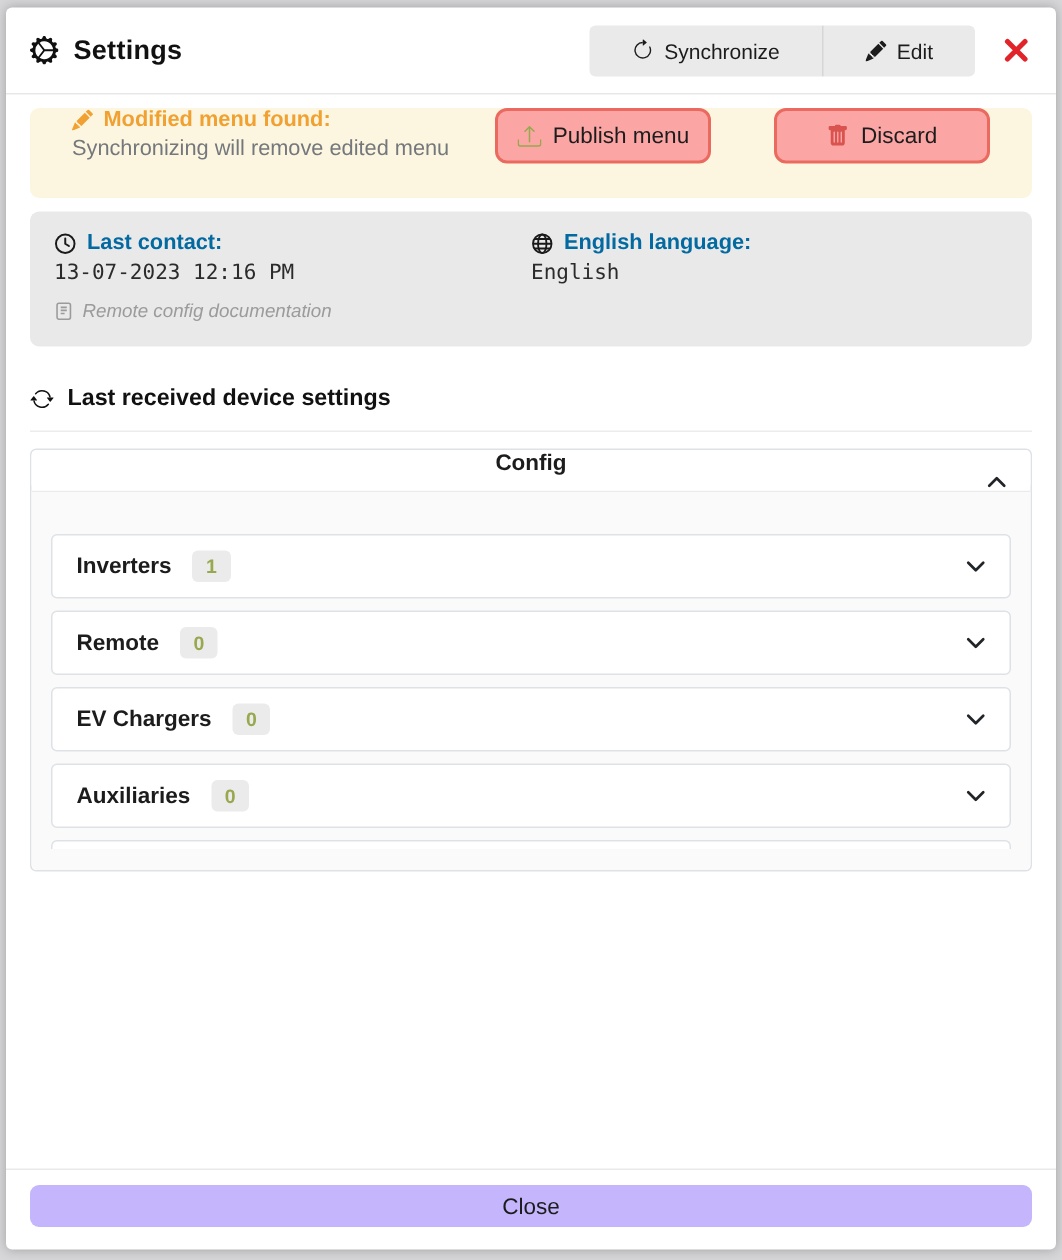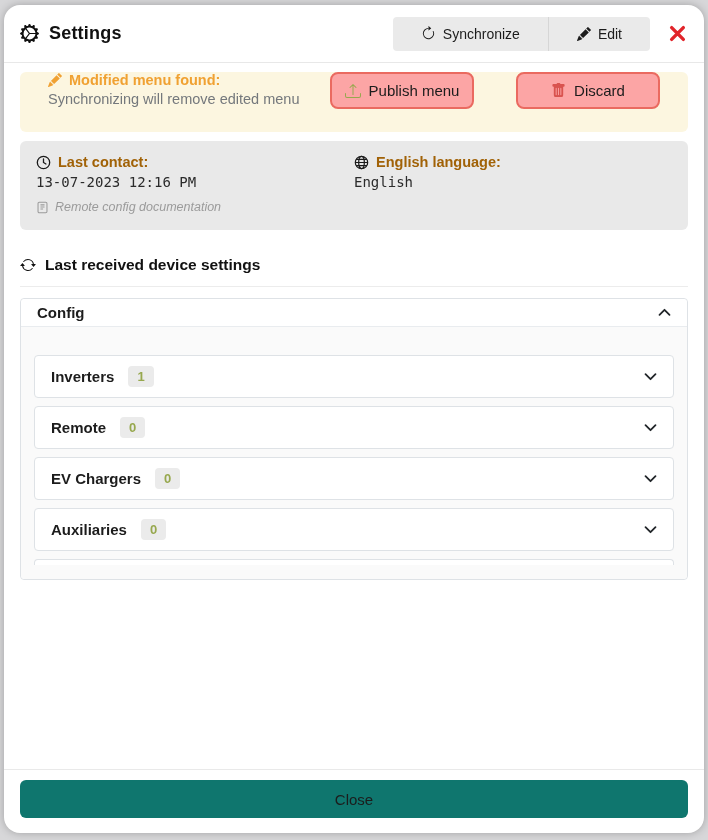--- a/index.html
+++ b/index.html
@@ -2,21 +2,21 @@
 <html><head>
 <meta charset="utf-8">
 <style>
   * { margin:0; padding:0; box-sizing:border-box; }
   html,body { width:708px; height:840px; }
   body { font-family:"Liberation Sans", sans-serif; background:#d7d7d9; position:relative; }
   svg { display:block; }
 
   .modal {
     position:absolute; top:5px; left:4px; right:4px; bottom:7px;
-    background:#fff; border-radius:16px; box-shadow:0 0 8px rgba(0,0,0,.25);
+    background:#fff; border-radius:4px; box-shadow:0 0 8px rgba(0,0,0,.25);
     display:flex; flex-direction:column; overflow:hidden;
   }
 
   
   .modal-header {
     display:flex; align-items:center; padding:0 16px; height:58px;
     border-bottom:1px solid #e8e8e8; flex:0 0 auto;
   }
   .modal-header .title-wrap { display:flex; align-items:center; gap:10px; }
   .modal-header h1 { font-size:18px; font-weight:bold; color:#111; letter-spacing:.2px; }
@@ -51,39 +51,39 @@
     display:flex; align-items:center; justify-content:center; gap:8px;
     font:15px "Liberation Sans", sans-serif; color:#1c1c1c; cursor:pointer;margin-left:25px;
   }
 
   
   .info-panel {
     margin-top:9px; background:#e9e9e9; border-radius:6px; padding:13px 16px 12px;
   }
   .info-cols { display:flex; }
   .info-col { width:50%; }
-  .info-label { display:flex; align-items:center; gap:7px; font-weight:bold; font-size:14.5px; color:#a16207; }
+  .info-label { display:flex; align-items:center; gap:7px; font-weight:bold; font-size:14.5px; color:#0369a1; }
   .info-value { margin-top:4px; font:14px "DejaVu Sans Mono", monospace; color:#2b2b2b; }
   .doc-link {
     margin-top:10px; display:inline-flex; align-items:center; gap:6px;
     color:#9b9b9b; font-size:12.5px; text-decoration:none; cursor:pointer;font-style:italic;
   }
 
   
   .section-heading {
     margin-top:26px; display:flex; align-items:center; gap:9px;
     font-weight:bold; font-size:15.5px; color:#111;
   }
   .divider { border:none; border-top:1px solid #ececec; margin:12px 0 11px; }
 
   
   .acc-box { border:1px solid #dee2e6; border-radius:4px; background:#fff; }
   .acc-header {
     display:flex; align-items:center; padding:0 16px; height:27px; cursor:pointer;
-    font-weight:bold; font-size:15px; color:#1c1c1c; background:#fff; border-radius:4px;
+    font-weight:bold; font-size:15px; color:#1c1c1c; background:#fff; border-radius:4px;flex-direction:column;
   }
   .acc-header .chev { margin-left:auto; }
   .config-body { background:#fafafa; border-top:1px solid #e9ecef; padding:28px 13px 14px; border-radius:0 0 4px 4px; }
 
   .inner-box { border:1px solid #dee2e6; border-radius:4px; background:#fff; margin-bottom:8px; }
   .inner-box.apply { margin-bottom:20px; }
   .inner-header {
     display:flex; align-items:center; padding:0 16px; height:41px; cursor:pointer;
     font-weight:bold; font-size:15px; color:#1c1c1c;
   }
@@ -105,21 +105,21 @@
     font-size:13px; padding:3px 9px; border-radius:4px;
   }
   .partial-box {
     height:6px; border:1px solid #dee2e6; border-bottom:none;
     border-radius:4px 4px 0 0; background:#fff; margin-bottom:0;
   }
 
   
   .modal-footer { flex:0 0 auto; border-top:1px solid #e9e9e9; padding:10px 16px 15px; }
   .close-wide-btn {
-    width:100%; height:38px; background:#0f766e; border:none; border-radius:6px;
+    width:100%; height:28px; background:#c4b5fd; border:none; border-radius:6px;
     font:15px "Liberation Sans", sans-serif; color:#1c1c1c; cursor:pointer;text-align:center;
   }
 </style>
 </head>
 <body>
 
 <div class="modal">
 
   <div class="modal-header">
     <div class="title-wrap">

